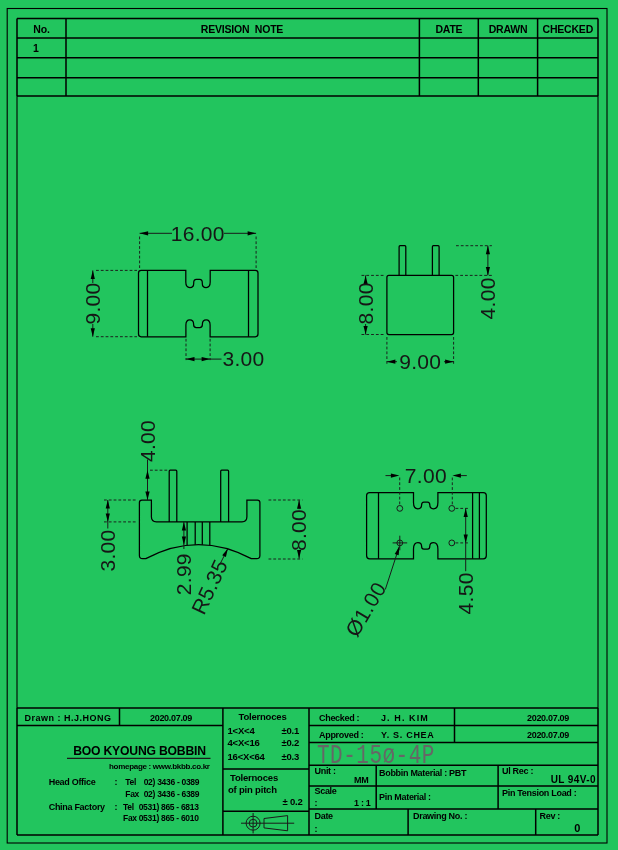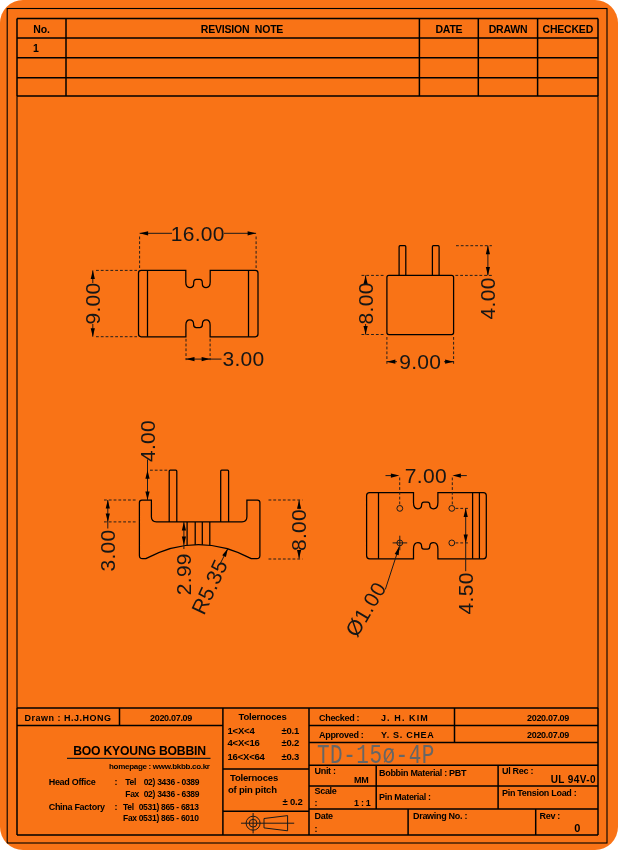--- a/index.html
+++ b/index.html
@@ -1,16 +1,16 @@
 <!DOCTYPE html>
 <html><head>
 <meta charset="utf-8">
 <style>
 html,body{margin:0;padding:0;background:#fff;}
-#page{position:relative;width:618px;height:850px;background:#f97316;overflow:hidden;border-radius:23px;}
+#page{position:relative;width:618px;height:850px;background:#22c55e;overflow:hidden;}
 svg{position:absolute;left:0;top:0;}
 text{font-family:"Liberation Sans",sans-serif;fill:#000;}
 .b{stroke:#000;stroke-width:1.5;fill:none;}
 .o{stroke:#000;stroke-width:1.25;fill:none;}
 .d{stroke:#1a1a1a;stroke-width:1.0;fill:none;}
 .e{stroke:#1a1a1a;stroke-width:0.95;fill:none;stroke-dasharray:2.8 2.0;}
 .ar{fill:#000;stroke:none;}
 .dt{font-size:21px;letter-spacing:0.3px;fill:#161616;}
 .th{font-size:10.5px;font-weight:bold;letter-spacing:-0.2px;}
 .tb{font-size:9px;font-weight:bold;letter-spacing:-0.3px;}

